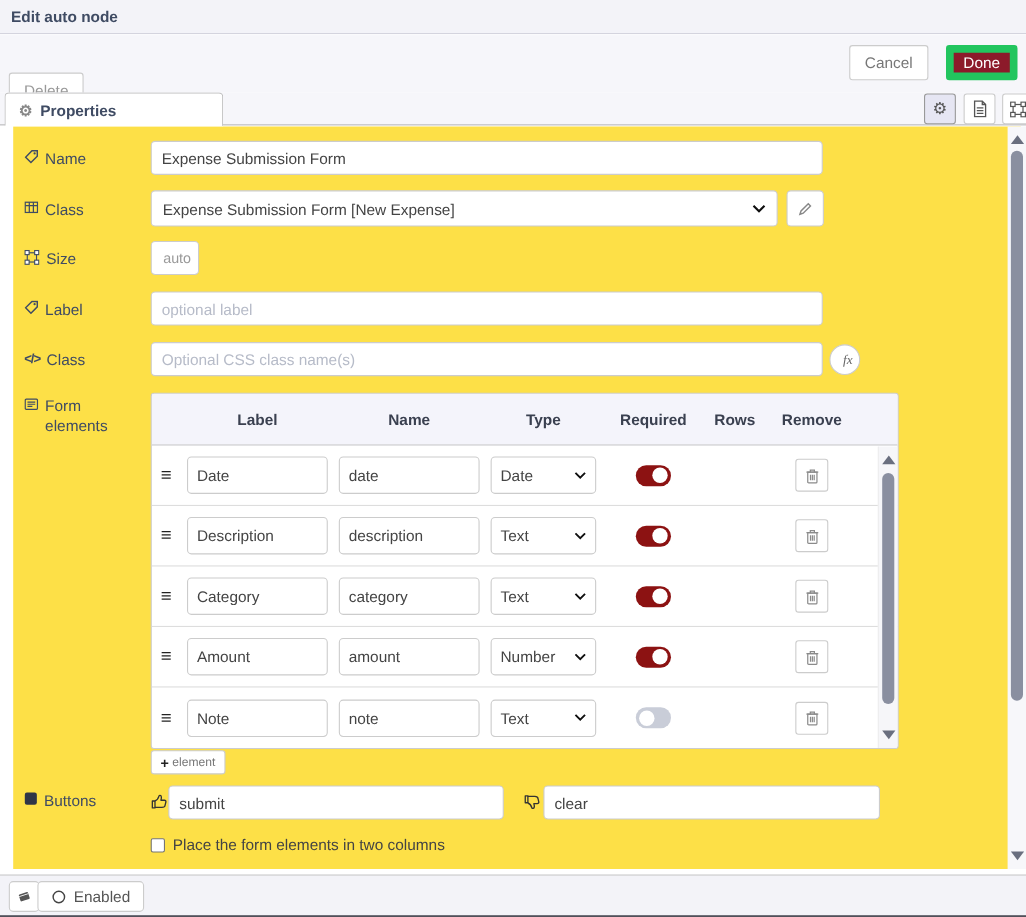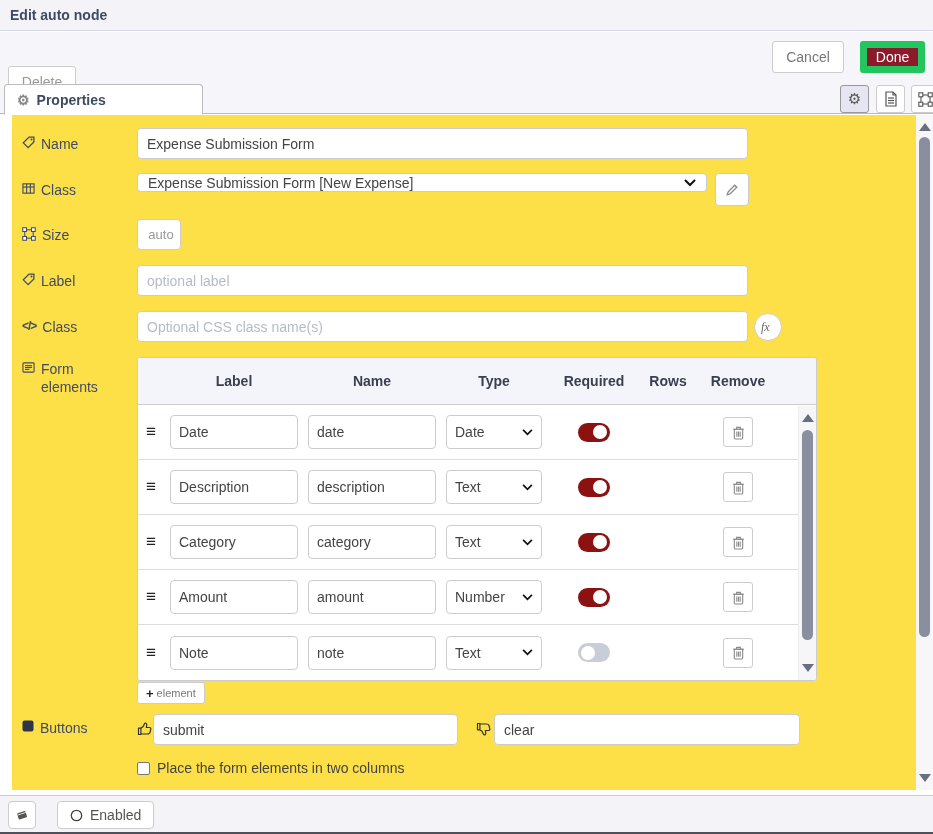--- a/index.html
+++ b/index.html
@@ -40,37 +40,37 @@
 
   
   .main { position:absolute; top:115px; left:12px; width:916px; height:675px; background:#fde047; }
   .rowlabel { position:absolute; left:10px; display:flex; gap:6px; align-items:flex-start;
               color:#3f4b63; width:108px; line-height:1.3; }
   .rowlabel svg, .rowlabel .code-glyph { flex:0 0 auto; margin-top:1px; }
   .code-glyph { font-size:12px; font-weight:bold; color:#3f4b63; letter-spacing:-1px; }
   .ninput { position:absolute; height:31px; border:1px solid #ccc; border-radius:4px;
             padding:0 9px; font-size:14px; color:#444; font-family:inherit; background:#fff; }
   .ninput::placeholder { color:#b6bbc8; opacity:1; }
-  .fakesel { position:absolute; height:19px; border:1px solid #ccc; border-radius:4px;
+  .fakesel { position:absolute; height:33px; border:1px solid #ccc; border-radius:4px;
              background:#fff; display:flex; align-items:center; padding:0 10px; cursor:pointer; }
   .fakesel .sel-txt { flex:1; color:#444; }
   .sq-btn { position:absolute; background:#fff; border:1px solid #ccc; border-radius:4px;
             display:flex; align-items:center; justify-content:center; cursor:pointer; }
 
   
   .r-name  { top:20px; }   .r-name-in  { top:13px; left:125px; width:611px; }
   .r-group { top:66px; }   .r-group-in { top:58px; left:125px; width:570px; }
   .r-size  { top:111px; }  .r-size-in  { top:104px; left:125px; width:44px; height:31px; color:#999; font-size:13px;padding-left:10px; }
   .r-label { top:157px; }  .r-label-in { top:150px; left:125px; width:611px; }
   .r-class { top:203px; }  .r-class-in { top:196px; left:125px; width:611px; }
   .r-form  { top:245px; }
   .pencil-btn { top:58px; left:703px; width:34px; height:33px; }
   .fx-btn { position:absolute; top:198px; left:742px; width:28px; height:28px; border-radius:50%;
             background:#fff; border:1px solid #ccc; color:#666; display:flex; align-items:center;
-            justify-content:flex-start; font-family:"Liberation Serif", serif; font-style:italic;
+            justify-content:flex-end; font-family:"Liberation Serif", serif; font-style:italic;
             font-size:12px; cursor:pointer; }
 
   
   .eltable { position:absolute; top:242px; left:125px; width:680px; height:324px;
              border:1px solid #ccc; border-radius:3px; background:#fff; overflow:hidden; }
   .el-grid { display:grid; grid-template-columns:26px 140px 136px 108px 92px 56px 84px;
              align-items:center; }
   .el-head { height:47px; background:#f4f4fb; border-bottom:1px solid #ccc;
              font-weight:bold; color:#3a4050; }
   .el-head span { text-align:center; }
@@ -118,21 +118,21 @@
 
   
   .chk-row { position:absolute; top:645px; left:125px; display:flex; align-items:center; gap:7px; }
   .chk { width:13px; height:13px; border:1px solid #767676; border-radius:2px; background:#fff; cursor:pointer; }
   .chk-label { color:#444; }
 
   
   .footer { position:absolute; left:0; right:0; bottom:0; height:39px; background:#f3f3f8;
             border-top:1px solid #ccc; }
   .f-book { position:absolute; left:8px; top:5px; width:28px; height:28px; }
-  .f-enabled { position:absolute; left:57px; top:5px; height:28px; padding:0 12px;
+  .f-enabled { position:absolute; left:34px; top:5px; height:28px; padding:0 12px;
                display:flex; align-items:center; gap:7px; color:#555; font-size:14px; }
   .bottom-edge { position:absolute; left:0; right:0; bottom:0; height:2px; background:#50505a; }
 
   
   .vscroll { position:absolute; right:0; top:115px; width:17px; height:675px; background:#f7f7fa; }
   .vs-thumb { top:22px; height:500px; }
   svg { display:block; }
 </style>
 </head>
 <body>

